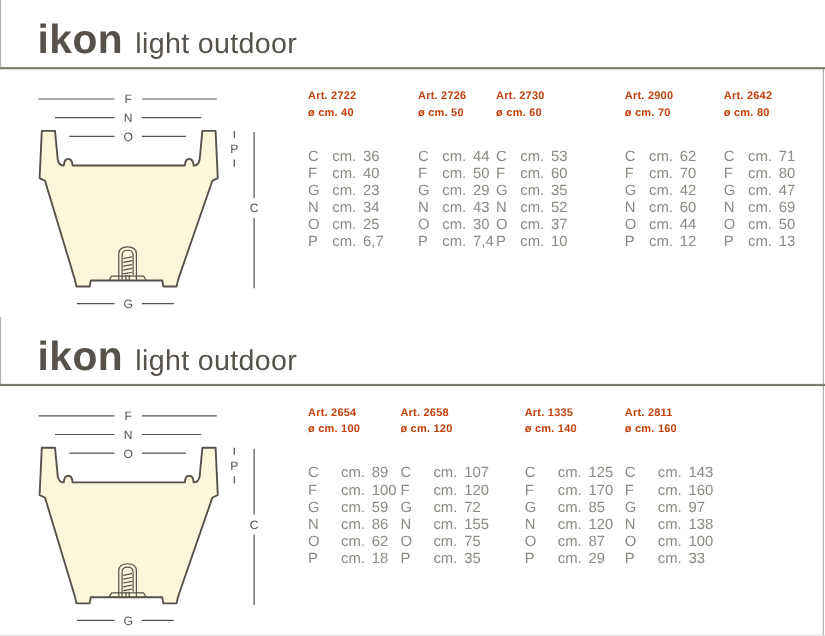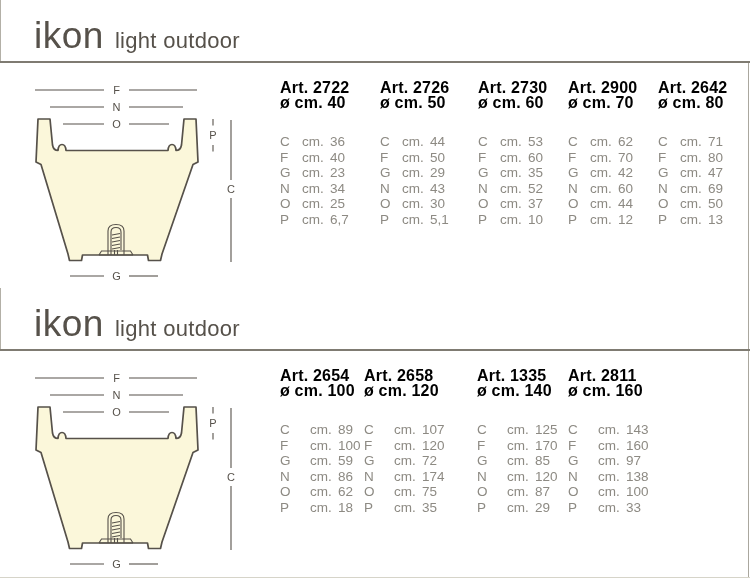--- a/index.html
+++ b/index.html
@@ -8,33 +8,33 @@
     font-family:"Liberation Sans","DejaVu Sans",sans-serif;
   }
   .page{position:absolute;inset:0;}
   
   .left-border{position:absolute;left:0;width:1px;background:#b3b0a7;}
   .right-border{position:absolute;right:1px;top:62px;height:516px;width:1px;background:#aaa79e;}
   .bottom-border{position:absolute;left:0;bottom:0;width:750px;height:1px;background:#d6d4c9;}
 
   .section{position:absolute;left:0;width:750px;height:288px;}
   .title-block{position:absolute;left:34px;top:16px;white-space:nowrap;color:#56514a;}
-  .brand{font-size:37px;line-height:40px;font-weight:400;letter-spacing:.5px;text-align:right;}
-  .sub{font-size:22px;font-weight:400;margin-left:11px;letter-spacing:.3px;}
+  .brand{font-size:37px;line-height:40px;font-weight:700;letter-spacing:.5px;text-align:right;}
+  .sub{font-size:26px;font-weight:400;margin-left:11px;letter-spacing:.3px;}
   .rule{position:absolute;top:61px;left:0;width:750px;height:2px;background:#7f7b72;}
 
   .drawing{position:absolute;left:25px;top:79px;width:220px;height:210px;}
   .drawing line,.drawing path{stroke:#56514a;fill:none;}
   .drawing .dimline{stroke-width:1.1;}
   .drawing .pot{fill:#fbf7da;stroke-width:1.7;stroke-linejoin:round;}
   .drawing .thin{stroke-width:1.1;}
   .drawing text{fill:#56514a;font-size:11px;text-anchor:middle;font-family:"Liberation Sans",sans-serif;}
 
   .col{position:absolute;top:80px;width:96px;}
-  .art,.dia{font-size:16px;font-weight:bold;line-height:15px;color:#000000;letter-spacing:.2px;}
+  .art,.dia{font-size:10px;font-weight:bold;line-height:15px;color:#c2410c;letter-spacing:.2px;}
   .rows{margin-top:24px;}
   .row{display:flex;line-height:15.6px;font-size:13.5px;color:#8d8a83;}
   .row .dim{width:22px;}
   .row .unit{width:28px;}
   .row .val{width:20px;text-align:left;}
   .col.wide .dim{width:30px;}
   .col.wide .val{width:30px;}
 </style>
 </head>
 <body>
@@ -153,25 +153,25 @@
             <span class="val">43</span>
           </div>
           <div class="row">
             <span class="dim">O</span>
             <span class="unit">cm.</span>
             <span class="val">30</span>
           </div>
           <div class="row">
             <span class="dim">P</span>
             <span class="unit">cm.</span>
-            <span class="val">5,1</span>
-          </div>
-        </div>
-      </div>
-      <div class="col" style="left: 478px;">
+            <span class="val">7,4</span>
+          </div>
+        </div>
+      </div>
+      <div class="col" style="left: 451px;">
         <div class="art">Art. 2730</div>
         <div class="dia">ø cm. 60</div>
         <div class="rows">
           <div class="row">
             <span class="dim">C</span>
             <span class="unit">cm.</span>
             <span class="val">53</span>
           </div>
           <div class="row">
             <span class="dim">F</span>
@@ -371,21 +371,21 @@
             <span class="val">120</span>
           </div>
           <div class="row">
             <span class="dim">G</span>
             <span class="unit">cm.</span>
             <span class="val">72</span>
           </div>
           <div class="row">
             <span class="dim">N</span>
             <span class="unit">cm.</span>
-            <span class="val">174</span>
+            <span class="val">155</span>
           </div>
           <div class="row">
             <span class="dim">O</span>
             <span class="unit">cm.</span>
             <span class="val">75</span>
           </div>
           <div class="row">
             <span class="dim">P</span>
             <span class="unit">cm.</span>
             <span class="val">35</span>

